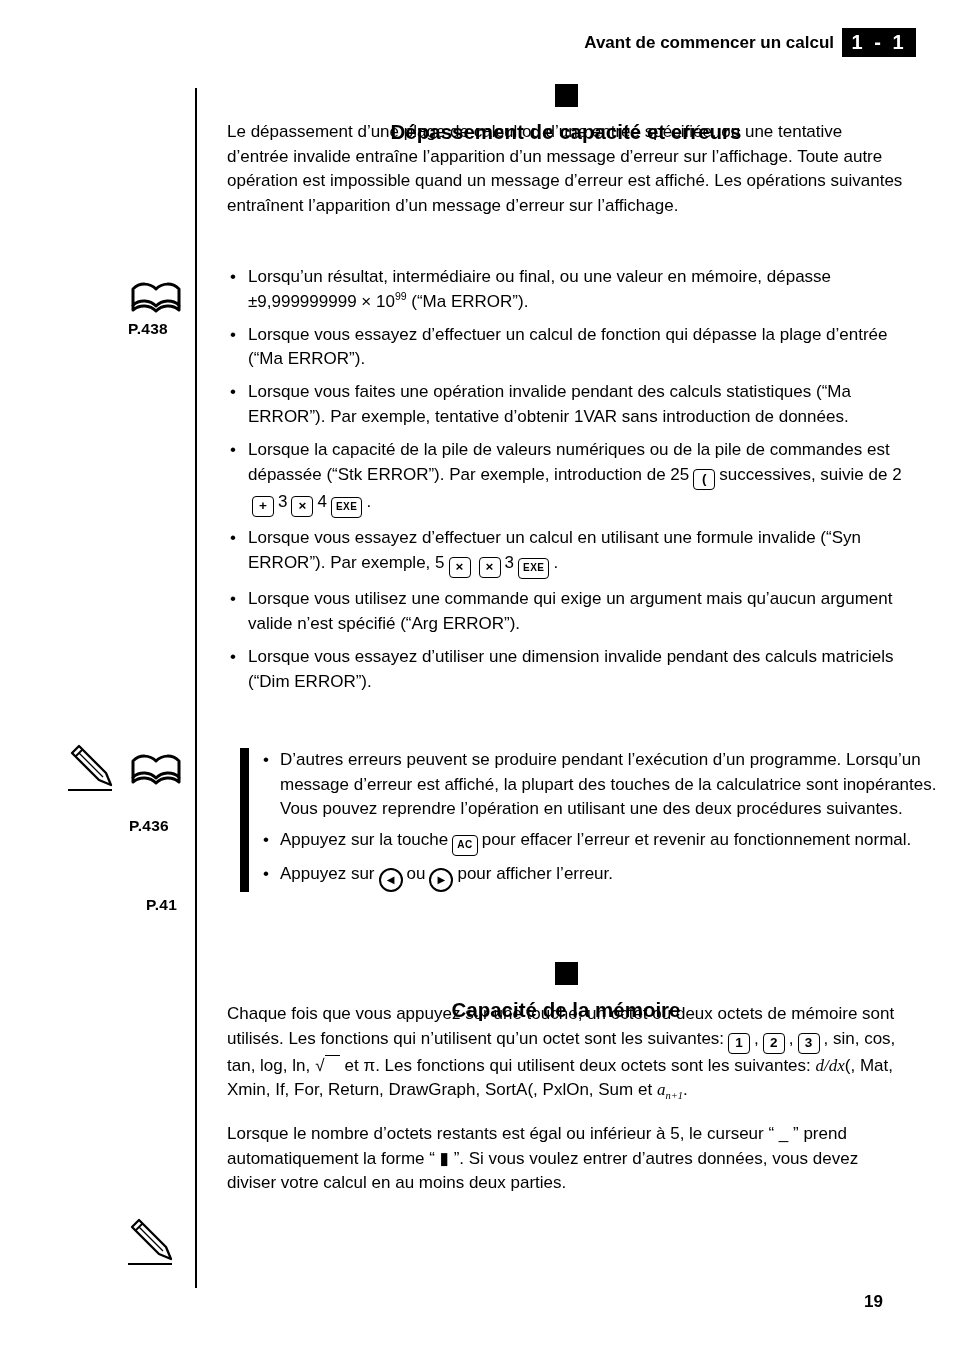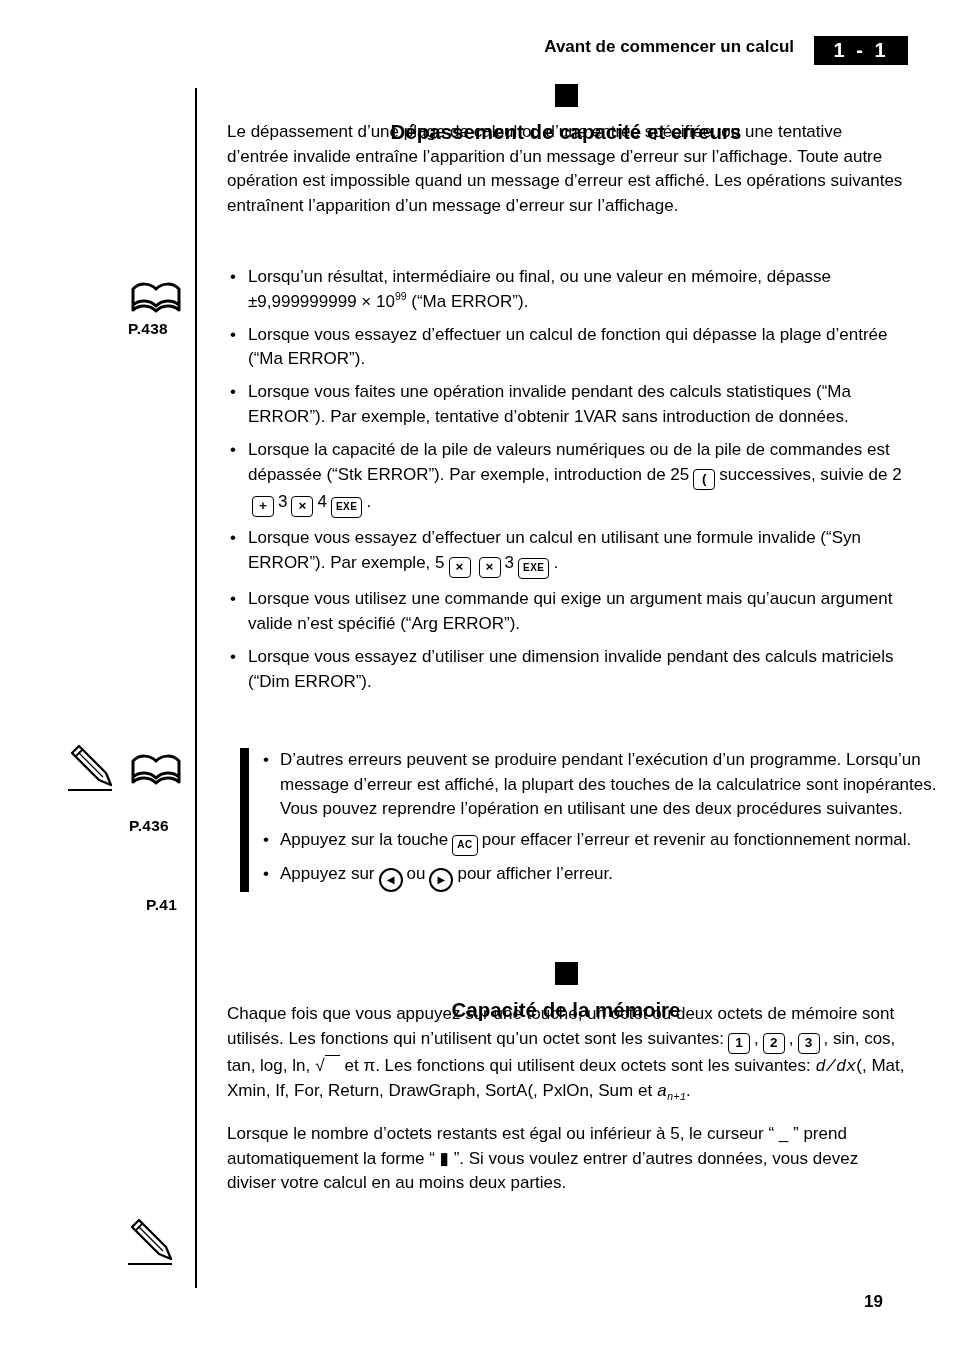--- a/index.html
+++ b/index.html
@@ -6,28 +6,28 @@
   .page{
     position:relative;
     width:954px;height:1352px;
     background:#ffffff;
     font-family:"Liberation Sans", sans-serif;
     color:#000;
     overflow:hidden;
   }
   
   .header{
-    position:absolute;top:28px;left:8px;width:900px;
-    display:flex;justify-content:flex-end;align-items:center;gap:20px;
+    position:absolute;top:28px;left:16px;width:900px;
+    display:flex;justify-content:flex-end;align-items:center;gap:8px;
   }
   .header-title{font-size:17px;font-weight:bold;}
   .chapter-badge{
-    width:94px;height:29px;background:#000;color:#fff;
+    width:74px;height:29px;background:#000;color:#fff;
     display:flex;align-items:center;justify-content:center;
-    font-size:20px;font-weight:bold;letter-spacing:3px;margin-top:8px;
+    font-size:20px;font-weight:bold;letter-spacing:3px;
   }
   
   .vrule{position:absolute;left:195px;top:88px;width:2px;height:1200px;background:#000;}
   .margin-item{position:absolute;}
   .pageref{font-size:15.5px;font-weight:bold;letter-spacing:0.3px;}
   .abs{position:absolute;left:227px;width:678px;font-size:17px;line-height:24.6px;}
   .sec-heading{display:flex;align-items:center;gap:13px;font-size:20.5px;font-weight:bold;line-height:24px;flex-direction:column;}
   .sq{width:23px;height:23px;background:#000;flex:0 0 auto;}
   .bullets .bul{position:relative;padding-left:21px;margin-bottom:8.5px;}
   .bullets .bul::before{content:"\2022";position:absolute;left:3px;top:0;}
@@ -44,21 +44,21 @@
     vertical-align:-3px;margin:0 4px;
   }
   .key-small{font-size:10px;letter-spacing:0.5px;}
   .ckey{
     display:inline-flex;align-items:center;justify-content:center;
     width:20px;height:20px;border:2px solid #000;border-radius:50%;
     font-size:10px;vertical-align:-4px;margin:0 4px;
   }
   sup{font-size:10.5px;line-height:0;}
   sub{font-size:10.5px;line-height:0;}
-  .serif-it{font-family:Liberation Mono, monospace;font-style:italic;}
+  .serif-it{font-family:Liberation Serif, serif;font-style:italic;}
   .sqrt-wrap{white-space:nowrap;margin:0 5px;}
   .sqrt-bar{display:inline-block;width:15px;height:11px;border-top:1.8px solid #000;vertical-align:4px;}
   .footer-page{position:absolute;left:864px;top:1292px;font-size:17px;font-weight:bold;}
   svg{display:block;}
 </style>
 </head>
 <body>
 
 <div class="page">
 

